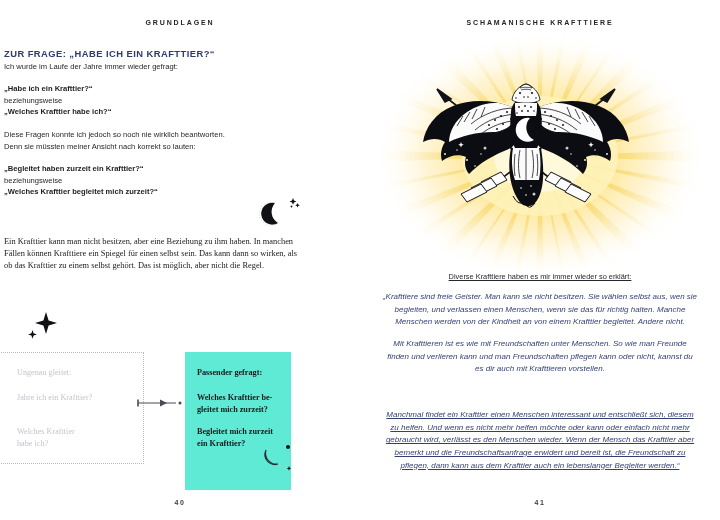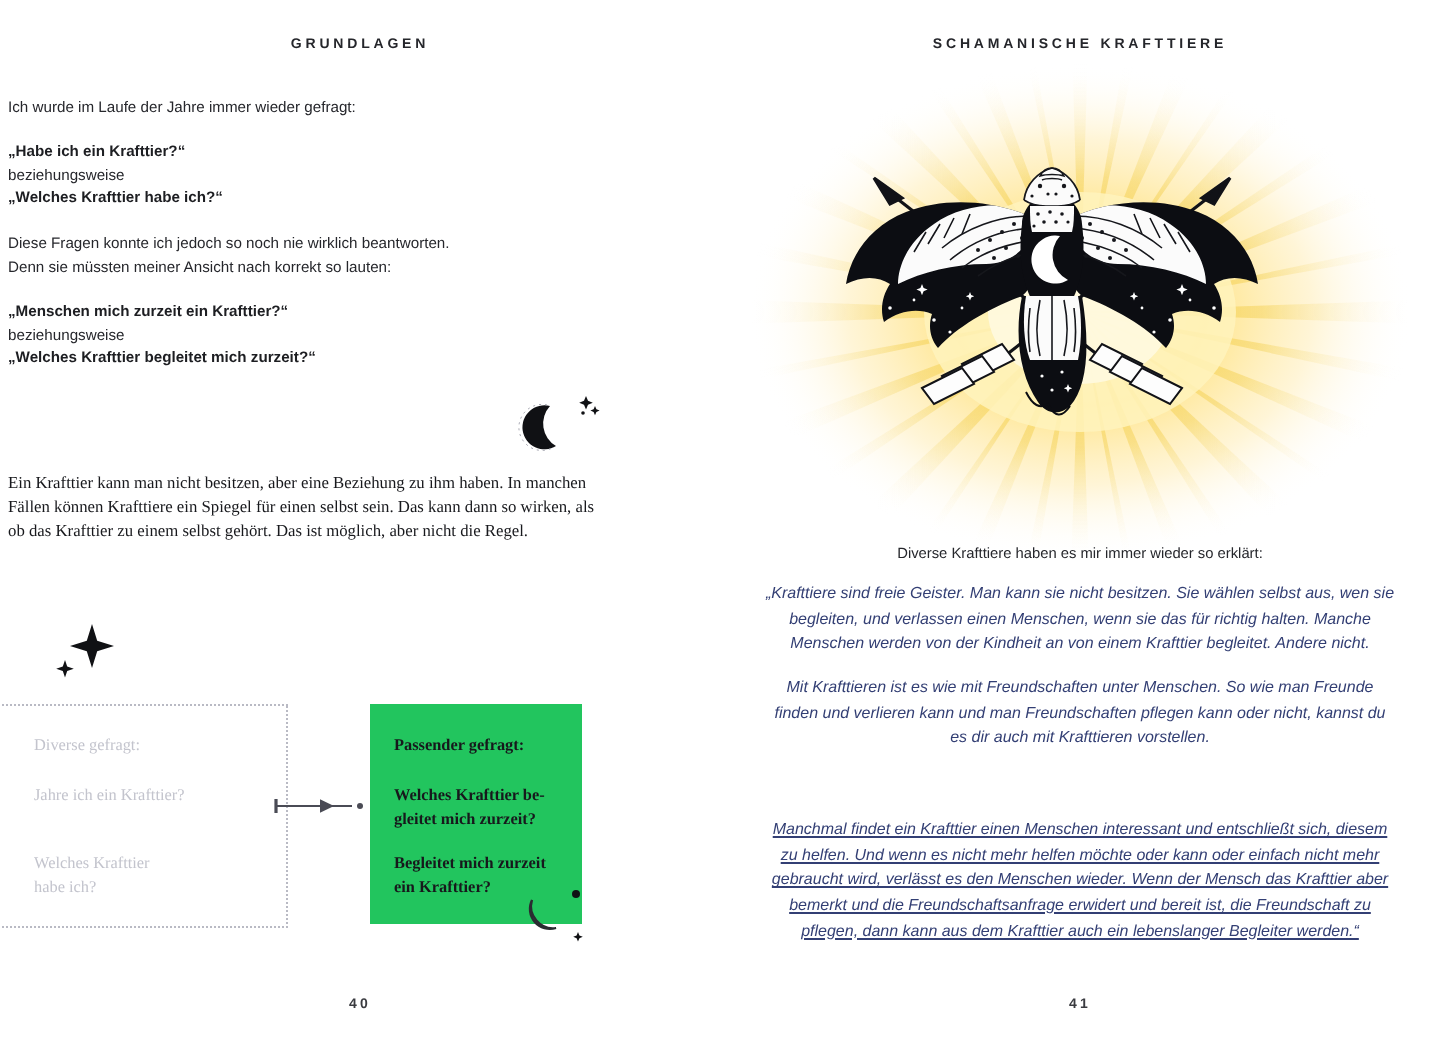--- a/index.html
+++ b/index.html
@@ -50,22 +50,22 @@
   .box-dotted .t{
     position:absolute; left:22px;
     font-family:"Liberation Serif", serif;
     font-size:8.2px; line-height:1.42; color:#c3c4cd;
   }
   .bd-0{ top:14px; }
   .bd-1{ top:39px; }
   .bd-2{ top:73px; }
 
   .box-filled{
-    position:absolute; left:185px; top:352px; width:106px; height:110px;
-    background:#22c55e;
+    position:absolute; left:185px; top:352px; width:106px; height:138px;
+    background:#5eead4;
   }
   .box-filled .t{
     position:absolute; left:12px;
     font-family:"Liberation Serif", serif;
     font-weight:700; font-size:8.2px; line-height:1.42; color:#17181c;
   }
   .bf-0{ top:15px; }
   .bf-1{ top:40px; }
   .bf-2{ top:74px; }
 
@@ -77,55 +77,56 @@
   
   .sunburst{
     position:absolute; left:14px; top:32px; width:332px; height:248px;
     overflow:hidden;
   }
   .eagle-wrap{
     position:absolute; left:55px; top:62px; width:222px; height:150px;
   }
   .intro-line{
     position:absolute; top:272px; width:100%; text-align:center;
-    font-size:7.4px; color:#26272c;
+    font-size:7.4px; color:#26272c;text-decoration:underline;
   }
   .quote{
     position:absolute; left:22px; width:316px; text-align:center;
     font-size:8px; font-style:italic; line-height:1.58; color:#333f74;
   }
   .q1{ top:291px; }
   .q2{ top:338px; }
   .q3{ top:409px;text-decoration:underline; }
 </style>
 </head>
 <body>
 
 <div class="spread">
 
   <div class="page">
 
     <div class="running-head">GRUNDLAGEN</div>
 
     <div class="left-body">
+      <div class="section-title">ZUR FRAGE: „HABE ICH EIN KRAFTTIER?“</div>
       <div class="lead">Ich wurde im Laufe der Jahre immer wieder gefragt:</div>
 
       <div class="blk">
         <p class="b">„Habe ich ein Krafttier?“</p>
         <p>beziehungsweise</p>
         <p class="b">„Welches Krafttier habe ich?“</p>
       </div>
 
       <div class="blk">
         <p>Diese Fragen konnte ich jedoch so noch nie wirklich beantworten.</p>
         <p>Denn sie müssten meiner Ansicht nach korrekt so lauten:</p>
       </div>
 
       <div class="blk">
-        <p class="b">„Menschen mich zurzeit ein Krafttier?“</p>
+        <p class="b">„Begleitet haben zurzeit ein Krafttier?“</p>
         <p>beziehungsweise</p>
         <p class="b">„Welches Krafttier begleitet mich zurzeit?“</p>
       </div>
     </div>
 
     <svg class="deco" style="left:248px; top:193px;" width="56" height="42" viewBox="0 0 56 42">
       <path d="M27 10 a11 11 0 1 0 3 20 a13 13 0 0 1 -3 -20 z" fill="#101114"></path>
       <path d="M25.5 9.5 a11.5 11.5 0 1 0 3.5 21" fill="none" stroke="#9fa0ab" stroke-width="0.5" stroke-dasharray="1 2"></path>
       <g fill="#101114">
         <path d="M45 5 l1 2.4 l2.4 1 l-2.4 1 l-1 2.4 l-1 -2.4 l-2.4 -1 l2.4 -1 z"></path>
@@ -135,21 +136,21 @@
     </svg>
 
     <div class="serif-para">Ein Krafttier kann man nicht besitzen, aber eine Beziehung zu ihm haben. In manchen Fällen können Krafttiere ein Spiegel für einen selbst sein. Das kann dann so wirken, als ob das Krafttier zu einem selbst gehört. Das ist möglich, aber nicht die Regel.</div>
 
     <svg class="deco" style="left:24px; top:310px;" width="42" height="36" viewBox="0 0 42 36">
       <path d="M22 2 l2.6 8.4 l8.4 2.6 l-8.4 2.6 l-2.6 8.4 l-2.6 -8.4 l-8.4 -2.6 l8.4 -2.6 z" fill="#101114"></path>
       <path d="M8.5 20 l1.1 3.3 l3.3 1.1 l-3.3 1.1 l-1.1 3.3 l-1.1 -3.3 l-3.3 -1.1 l3.3 -1.1 z" fill="#101114"></path>
     </svg>
 
     <div class="box-dotted">
-      <div class="t bd-0">Diverse gefragt:</div>
+      <div class="t bd-0">Ungenau gleitet:</div>
       <div class="t bd-1">Jahre ich ein Krafttier?</div>
       <div class="t bd-2">
         <span>Welches Krafttier</span><br>
         <span>habe ich?</span>
       </div>
     </div>
 
     <svg class="arrow" viewBox="0 0 48 10">
       <line x1="2" y1="5" x2="40" y2="5" stroke="#4a4b55" stroke-width="1.1"></line>
       <path d="M2 1.5 L2 8.5" stroke="#4a4b55" stroke-width="1.6"></path>

